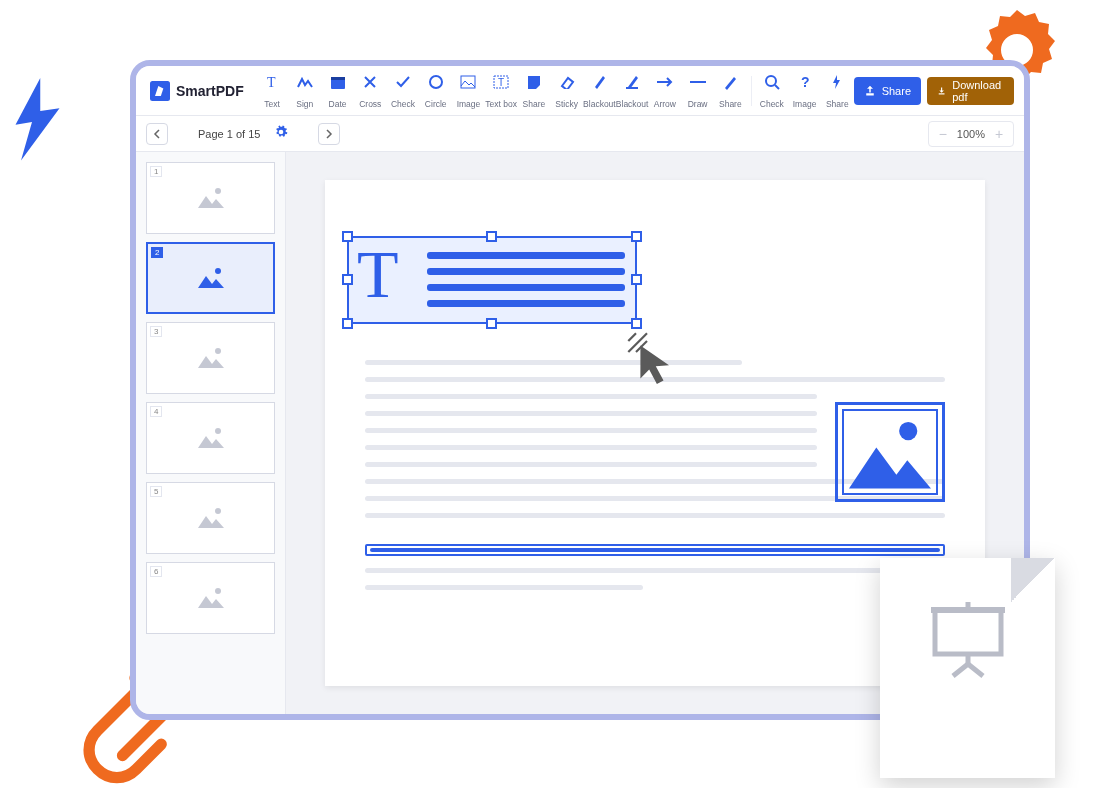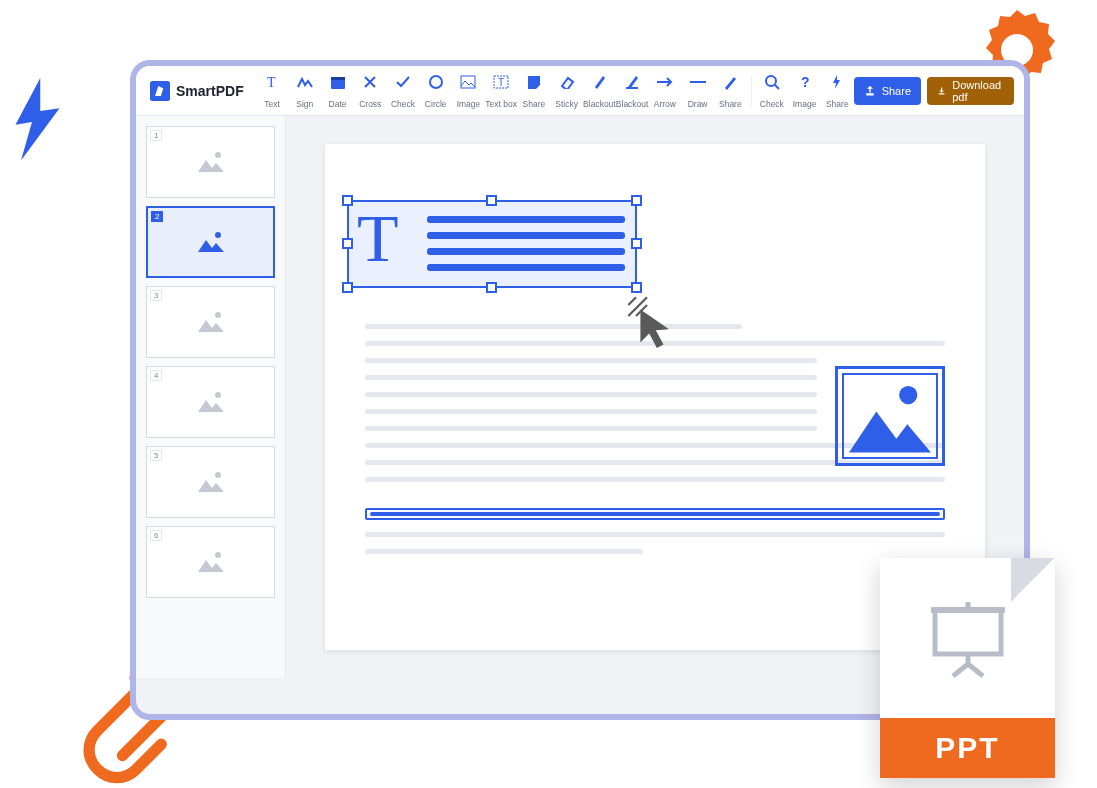--- a/index.html
+++ b/index.html
@@ -276,20 +276,44 @@
     </div>
     <div class="btn download">
       <svg viewBox="0 0 16 16">
           <path d="M8 11L4 7h3V2h2v5h3z" fill="#fff"></path>
           <rect x="3" y="12" width="10" height="2" fill="#fff"></rect>
         </svg>
       <span>Download pdf</span>
     </div>
   </div>
 
+  <div class="subbar">
+    <div class="navbtn">
+      <svg width="8" height="10">
+          <path d="M6 1L2 5l4 4" stroke="#666" stroke-width="1.5" fill="none"></path>
+        </svg>
+    </div>
+    <span class="pagelabel">Page 1 of 15</span>
+    <span class="gear-sm">
+      <svg width="14" height="14" viewBox="0 0 24 24">
+          <path fill="#2f5fe8" d="M12 8a4 4 0 100 8 4 4 0 000-8zm9 4l2 1-1 3-2-1a8 8 0 01-2 2l1 2-3 1-1-2a8 8 0 01-3 0l-1 2-3-1 1-2a8 8 0 01-2-2l-2 1-1-3 2-1a8 8 0 010-3l-2-1 1-3 2 1a8 8 0 012-2L7 2l3-1 1 2a8 8 0 013 0l1-2 3 1-1 2a8 8 0 012 2l2-1 1 3-2 1a8 8 0 010 3z"></path>
+        </svg>
+    </span>
+    <div class="navbtn" style="margin-left:20px">
+      <svg width="8" height="10">
+          <path d="M2 1l4 4-4 4" stroke="#666" stroke-width="1.5" fill="none"></path>
+        </svg>
+    </div>
+
+    <div class="zoom">
+      <span class="zoom-btn">−</span>
+      <span>100%</span>
+      <span class="zoom-btn">+</span>
+    </div>
+  </div>
 
   <div class="body">
     <div class="sidebar">
       <div class="thumb">
           <span class="pg">1</span>
           <svg viewBox="0 0 30 24">
             <path fill="#c5c8d3" d="M2 22l8-12 6 8 4-5 8 9z"></path>
             <circle cx="22" cy="5" r="3" fill="#c5c8d3"></circle>
           </svg>
         </div>
@@ -401,14 +425,13 @@
   <div class="slidei">
     <svg viewBox="0 0 78 80">
       <rect x="6" y="12" width="66" height="44" fill="none" stroke="#b9bcc7" stroke-width="5"></rect>
       <line x1="2" y1="12" x2="76" y2="12" stroke="#b9bcc7" stroke-width="6"></line>
       <line x1="39" y1="4" x2="39" y2="12" stroke="#b9bcc7" stroke-width="5"></line>
       <line x1="39" y1="56" x2="39" y2="66" stroke="#b9bcc7" stroke-width="5"></line>
       <line x1="39" y1="66" x2="24" y2="78" stroke="#b9bcc7" stroke-width="5"></line>
       <line x1="39" y1="66" x2="54" y2="78" stroke="#b9bcc7" stroke-width="5"></line>
     </svg>
   </div>
-  <div class="label">PPT</div>
 </div>
 
 </body></html>

